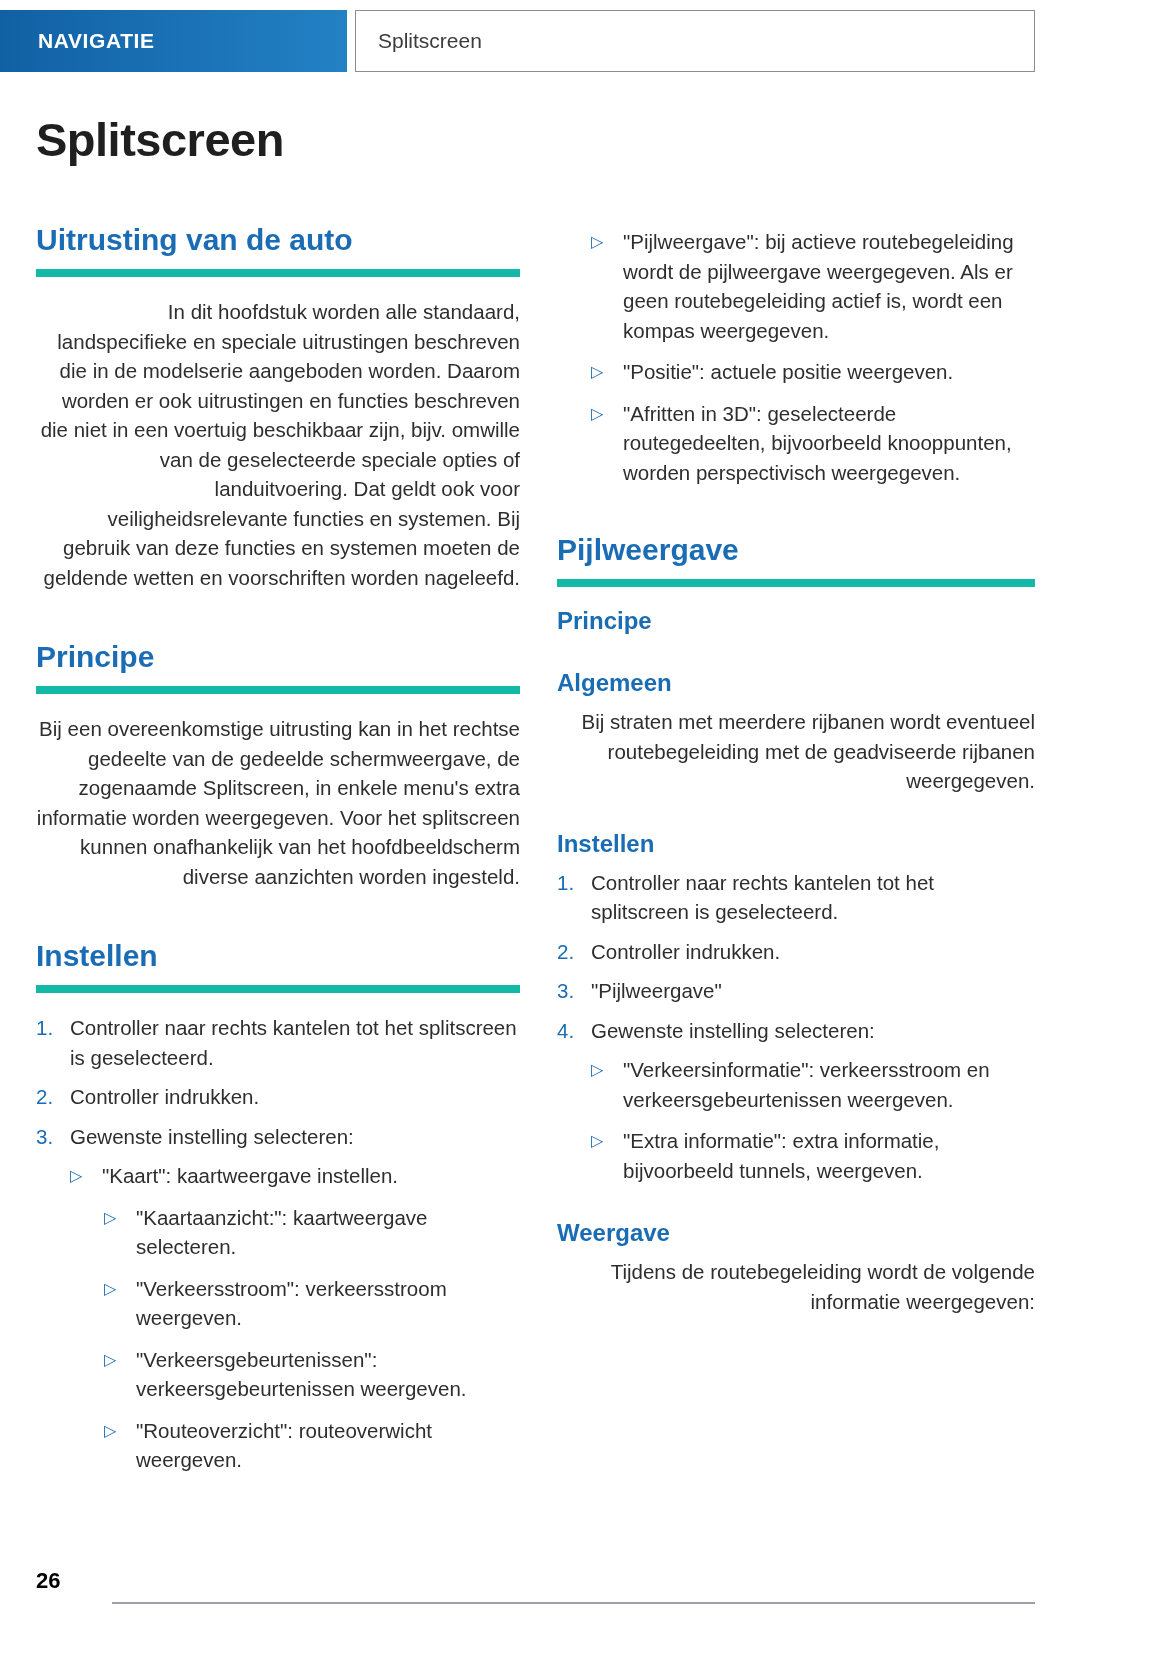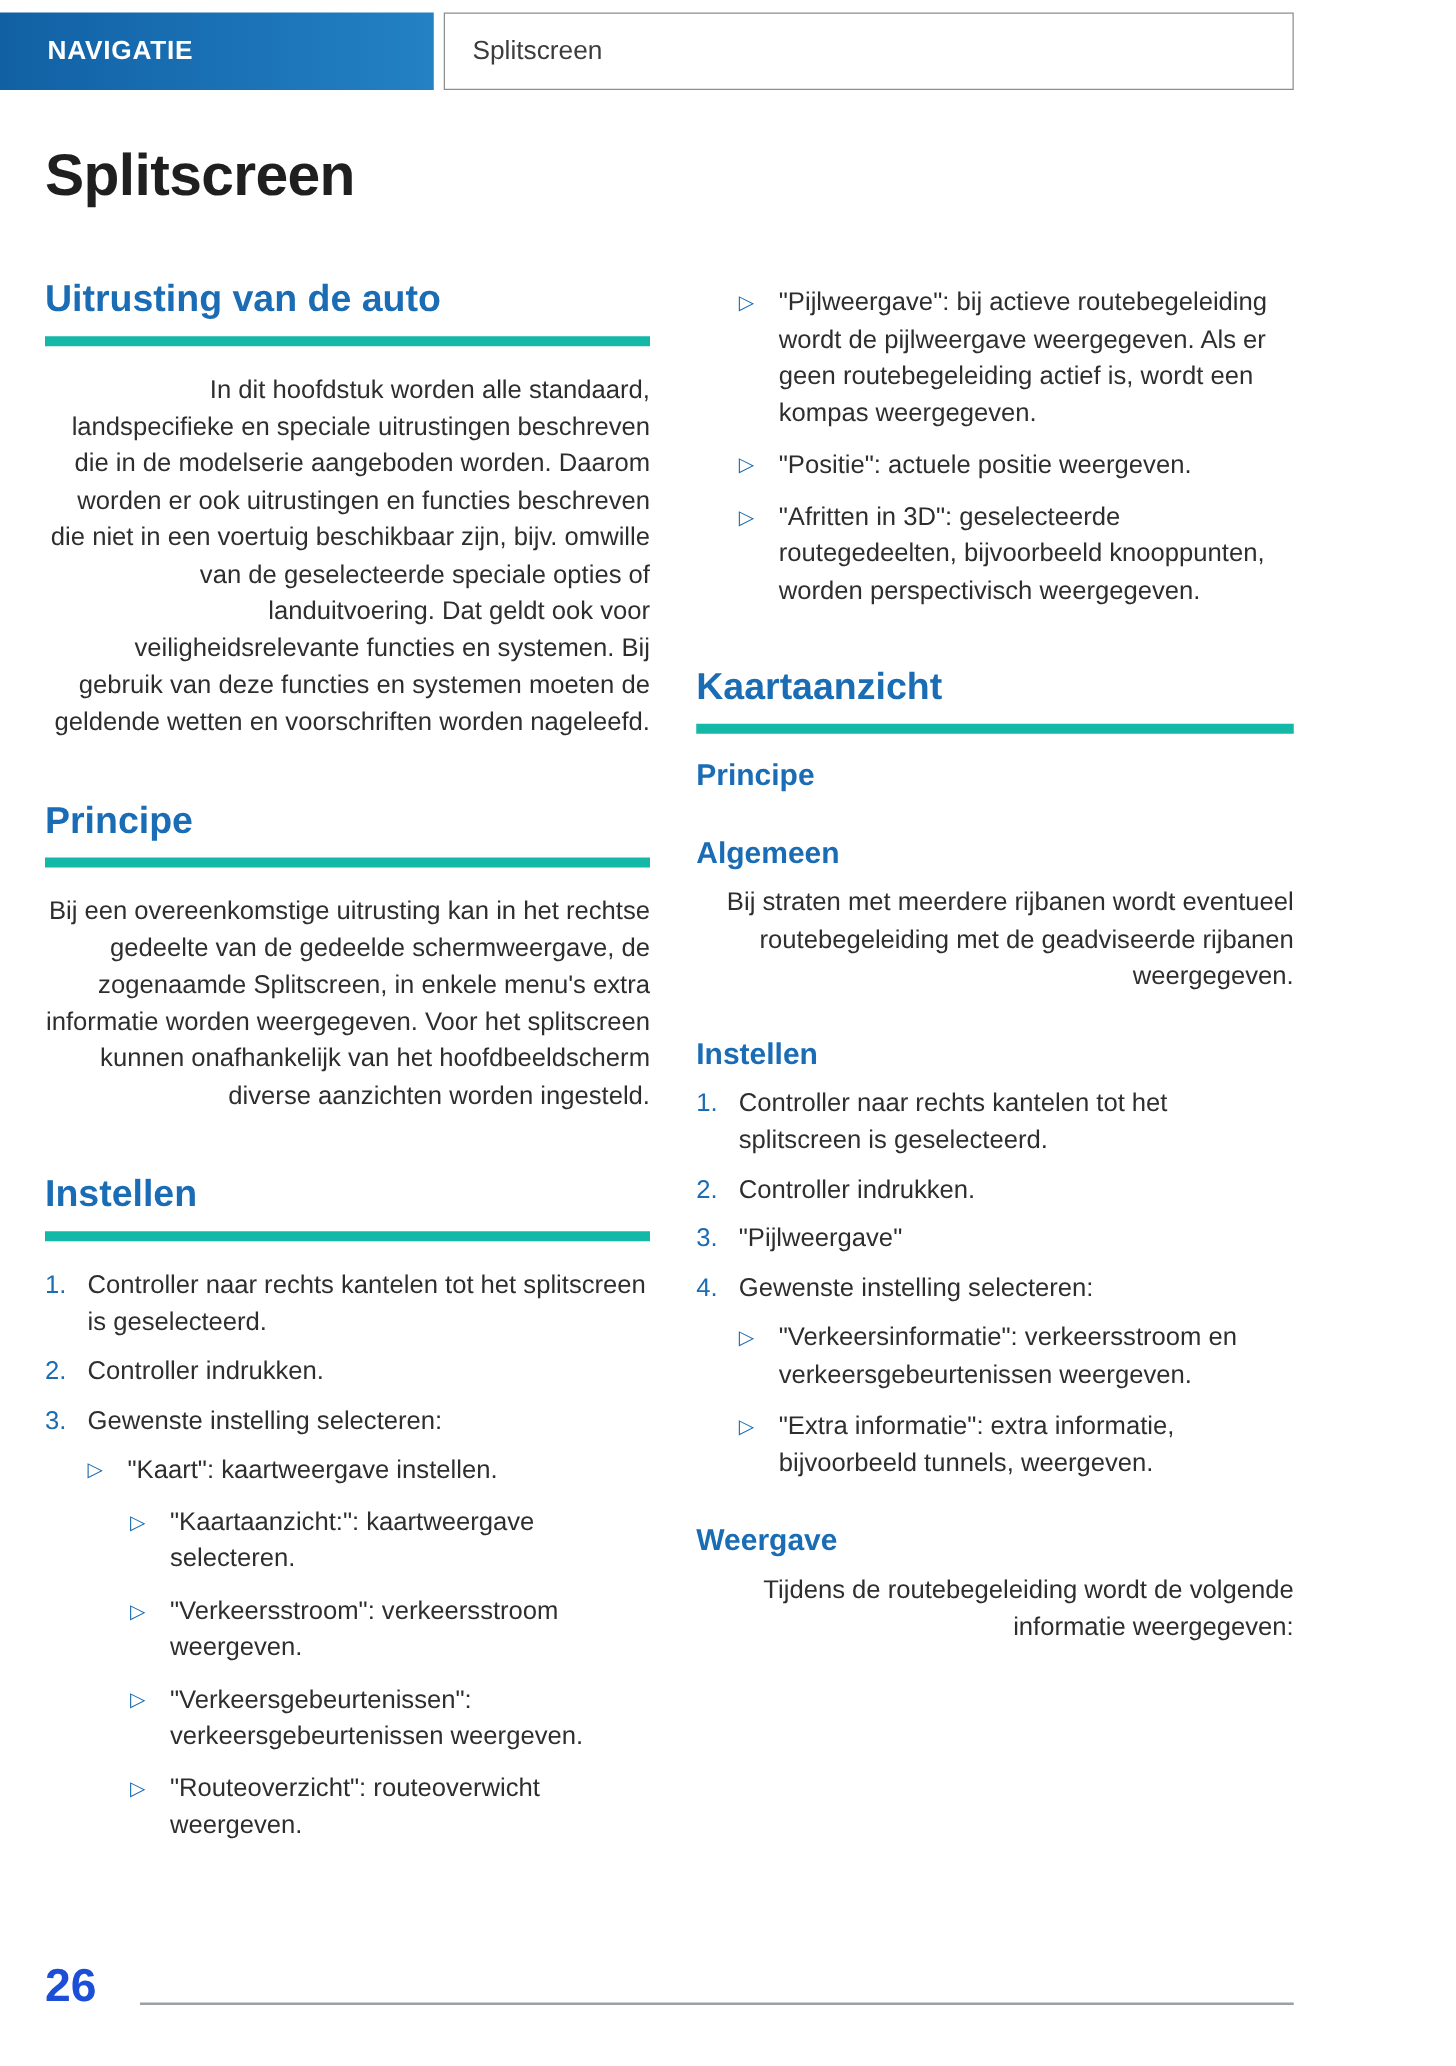--- a/index.html
+++ b/index.html
@@ -69,21 +69,21 @@
   }
   .opt .txt { flex: 1; }
   .lvl1 { margin-left: 34px; }
   .lvl2 { margin-left: 68px; }
   .col-right .lvl1-r { margin-left: 34px; }
   .continued-options { margin-bottom: 46px; padding-top: 4px; }
   
   .footer { position: absolute; left: 36px; top: 1566px; width: 999px; height: 44px; }
   .footer .pagenum {
     position: absolute; left: 0; top: 2px;
-    font-size: 37px; font-weight: bold; color: #1d4ed8;
+    font-size: 22px; font-weight: bold; color: #000000;
   }
   .footer .rule {
     position: absolute; left: 76px; right: 0; top: 36px;
     border-top: 2px solid #9aa0a6;
   }
 </style>
 </head>
 <body>
 
 <div class="chapter-tab">
@@ -163,21 +163,21 @@
           <span class="tri">▷</span>
           <span class="txt">"Positie": actuele positie weergeven.</span>
         </div>
         <div class="opt lvl1-r">
           <span class="tri">▷</span>
           <span class="txt">"Afritten in 3D": geselecteerde routegedeelten, bijvoorbeeld knooppunten, worden perspectivisch weergegeven.</span>
         </div>
       </div>
 
       <section>
-        <h2 class="rule-heading">Kaartaanzicht</h2>
+        <h2 class="rule-heading">Pijlweergave</h2>
 
         <div class="subsection">
           <h3 class="sub-heading">Principe</h3>
         </div>
 
         <div class="subsection">
           <h3 class="sub-heading">Algemeen</h3>
           <p class="body-text">Bij straten met meerdere rijbanen wordt eventueel routebegeleiding met de geadviseerde rijbanen weergegeven.</p>
         </div>
 

